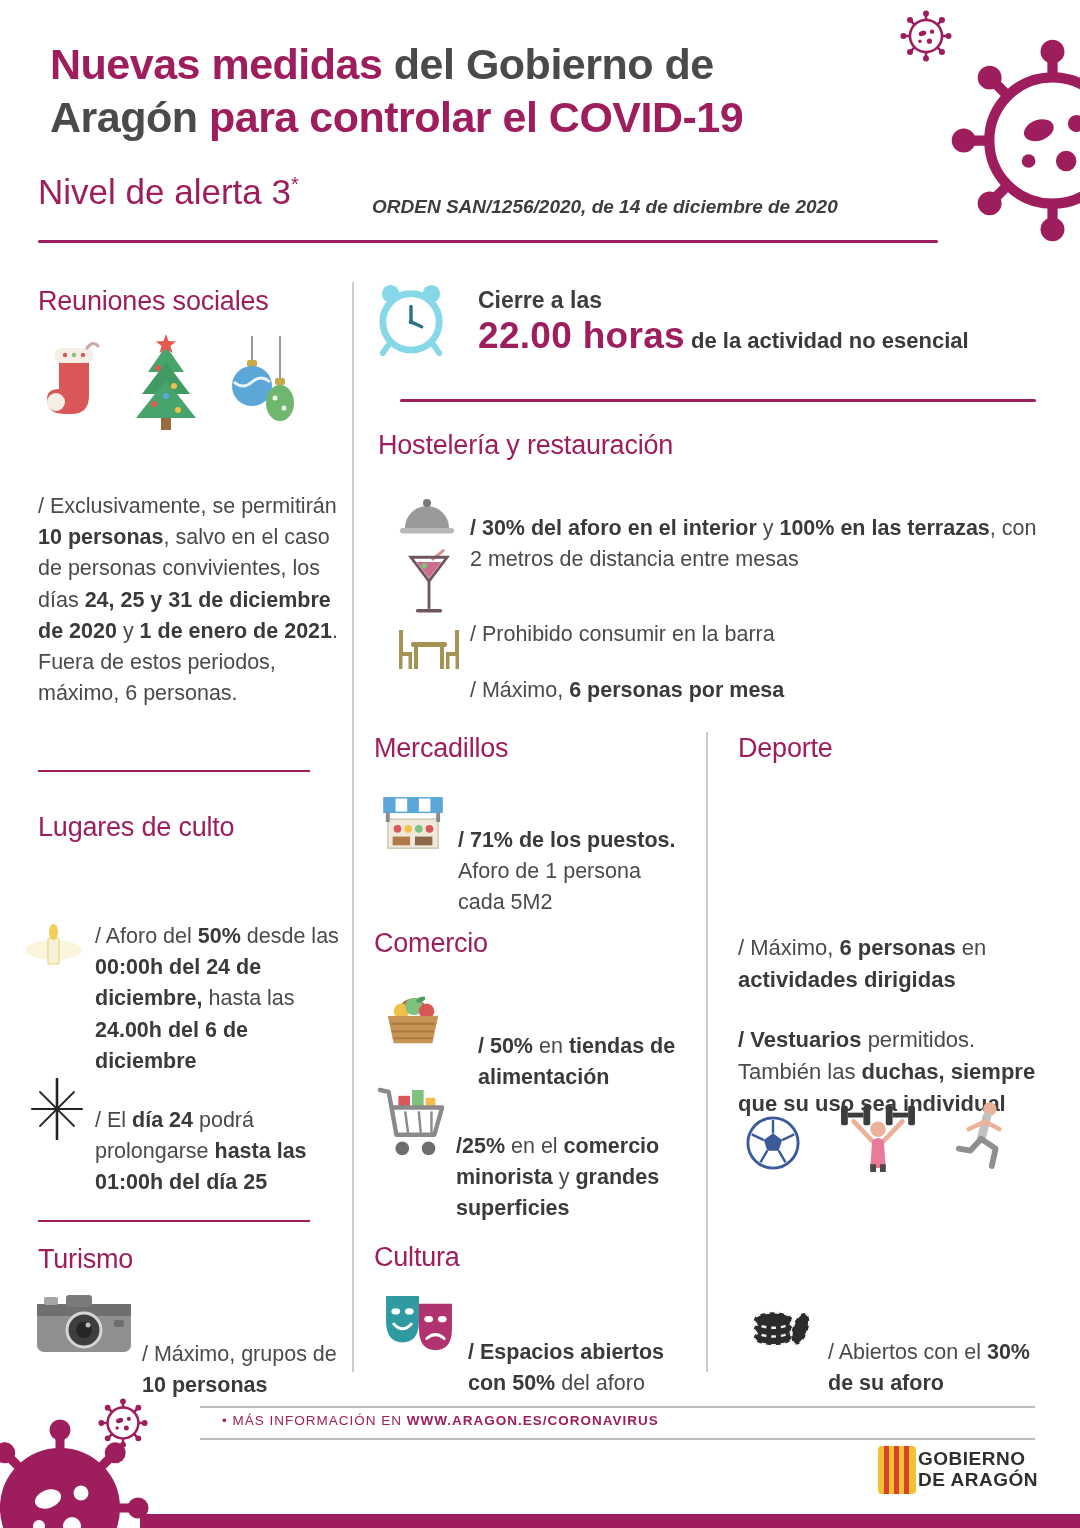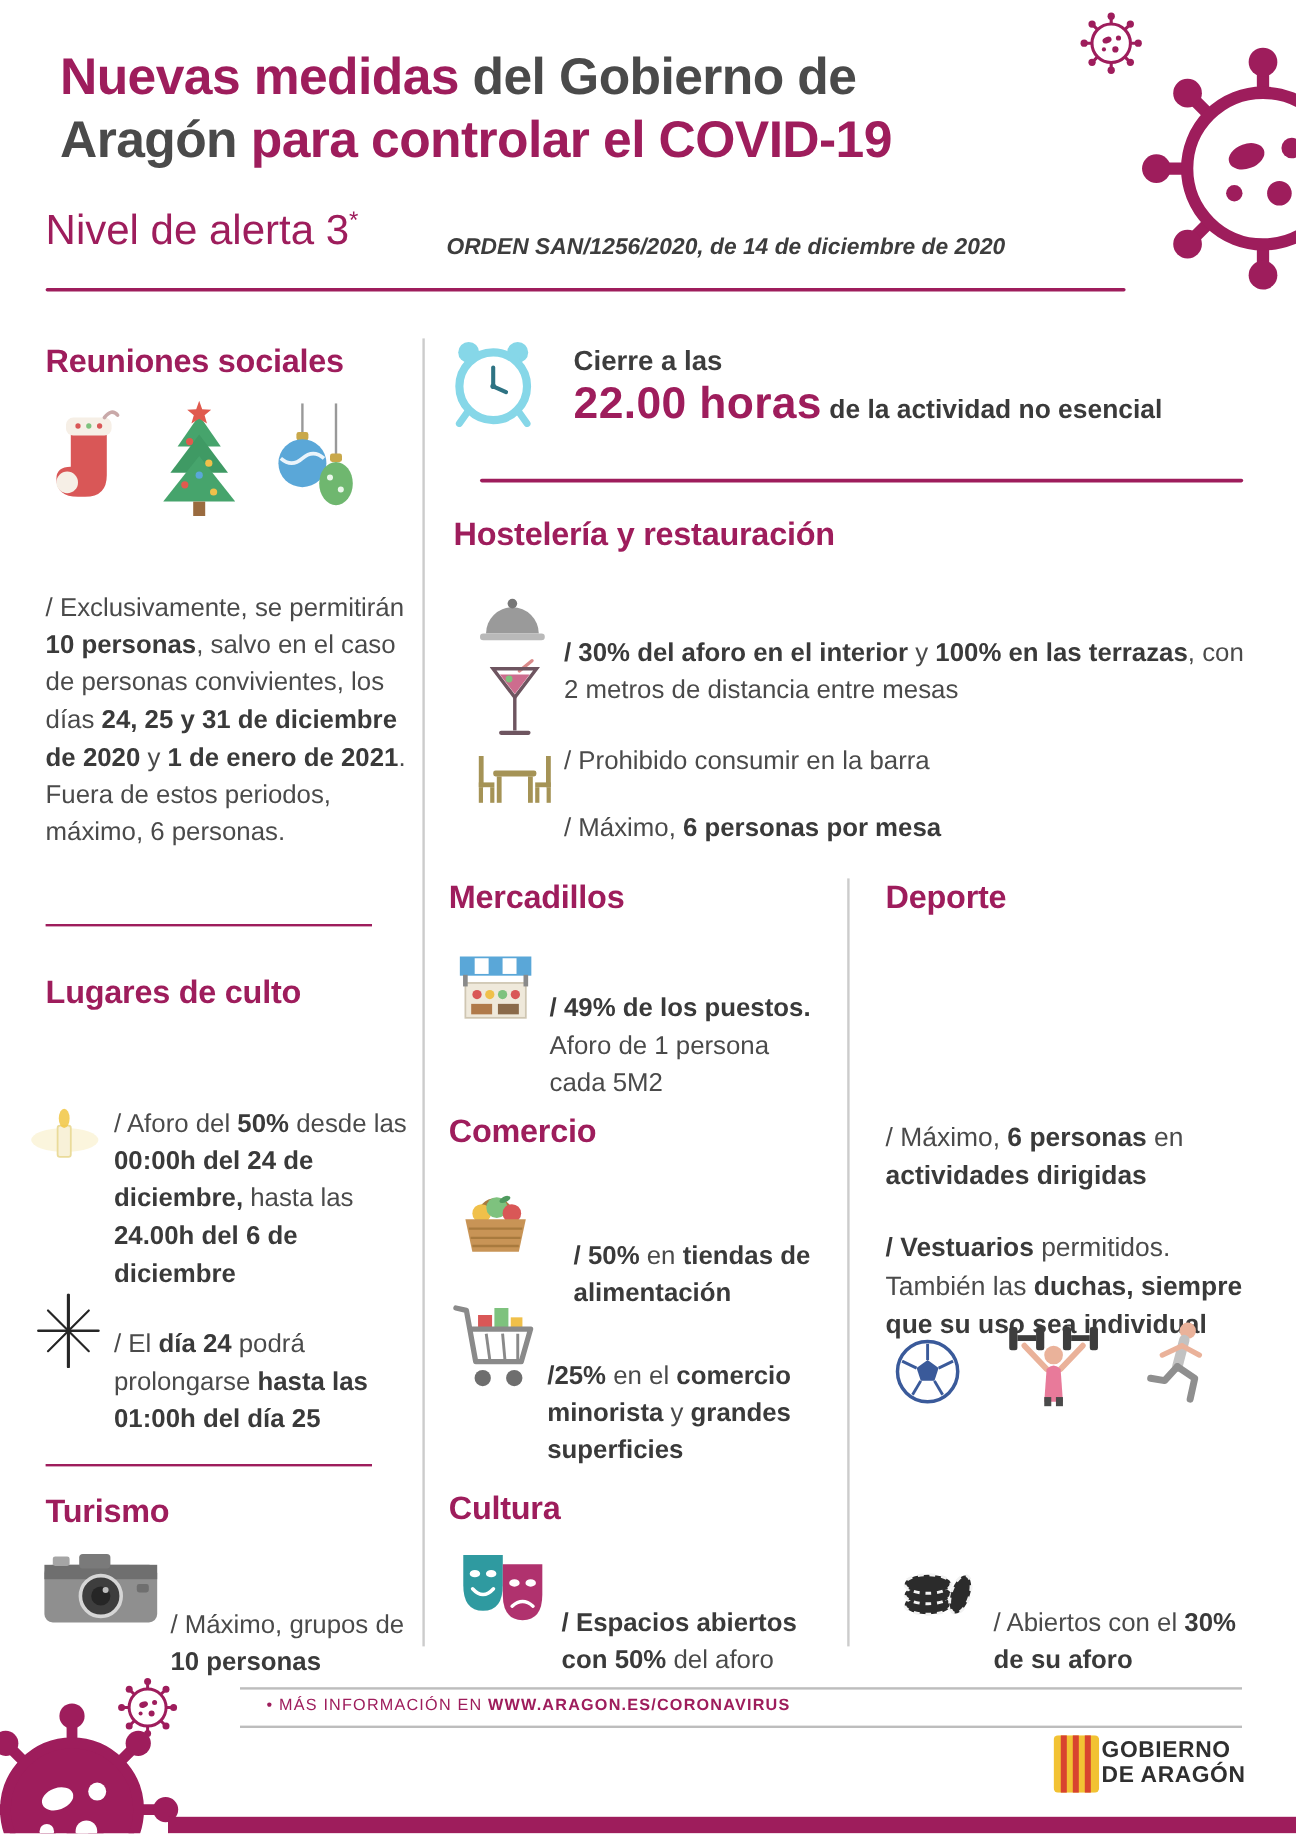--- a/index.html
+++ b/index.html
@@ -10,21 +10,21 @@
   *{margin:0;padding:0;box-sizing:border-box;}
   html,body{background:#ffffff;}
   body{font-family:"Liberation Sans","DejaVu Sans",sans-serif;color:var(--ink);}
   .page{position:relative;width:1080px;height:1528px;background:#fff;overflow:hidden;}
   .abs{position:absolute;}
   .title{font-size:43px;line-height:1.24;font-weight:700;color:#4a4a4a;letter-spacing:-0.5px;}
   .title .sa{color:var(--accent);}
   .alert{font-size:35px;color:var(--accent);font-weight:400;}
   .alert sup{font-size:20px;}
   .order{font-size:19px;font-style:italic;font-weight:700;color:#3d3d3d;}
-  .sec{font-size:27px;font-weight:700;color:var(--accent);letter-spacing:-0.2px;}
+  .sec{font-size:27px;font-weight:400;color:var(--accent);letter-spacing:-0.2px;}
   .txt{font-size:21.5px;line-height:1.45;color:#4a4a4a;margin-top:39px;}
   .sb{font-weight:700;color:#3a3a3a;}
   .sa{font-weight:700;color:var(--accent);}
   .xl{font-size:37px;letter-spacing:0.3px;}
   .cierre-l1{font-size:23px;font-weight:700;color:#3d3d3d;}
   .cierre-l2{font-size:22px;font-weight:700;color:#3d3d3d;}
   .hr-accent{height:3px;background:var(--accent);border-radius:2px;}
   .hr-thin{height:2px;background:var(--accent);}
   .vdiv{width:1.5px;background:#cccccc;}
   .fline{height:1.5px;background:#bdbdbd;}
@@ -212,21 +212,21 @@
 
   <div class="abs hr-accent" style="left:400px;top:399px;width:636px"></div>
 
   <div class="abs sec" style="left:378px;top:430px">Hostelería y restauración</div>
 
   <svg class="abs" style="left:398px;top:492px;width:58px;height:48px" viewBox="0 0 58 48">
     <path d="M7 36 A22 22 0 0 1 51 36 Z" fill="#9a9a9a"></path>
     <circle cx="29" cy="11" r="4" fill="#777777"></circle>
     <rect x="2" y="36" width="54" height="5.5" rx="2.75" fill="#b9b9b9"></rect>
   </svg>
-  <div class="abs txt rich" style="left:470px;top:490px;width:580px"><span class="sb">/ </span><span class="sb">30% del aforo en el interior</span><span> y </span><span class="sb">100% en las terrazas</span><span>, con 2 metros de distancia entre mesas</span></div>
+  <div class="abs txt rich" style="left:470px;top:474px;width:580px"><span class="sb">/ </span><span class="sb">30% del aforo en el interior</span><span> y </span><span class="sb">100% en las terrazas</span><span>, con 2 metros de distancia entre mesas</span></div>
 
   <svg class="abs" style="left:408px;top:548px;width:42px;height:72px" viewBox="0 0 44 72">
     <line x1="26" y1="10" x2="37" y2="1" stroke="#d98a8a" stroke-width="3" stroke-linecap="round"></line>
     <polygon points="3,8 41,8 22,33" fill="none" stroke="#6e5560" stroke-width="3"></polygon>
     <polygon points="9,13 35,13 22,30" fill="#c4527a" opacity="0.85"></polygon>
     <circle cx="17" cy="17" r="3" fill="#7ec27e"></circle>
     <line x1="22" y1="33" x2="22" y2="62" stroke="#6e5560" stroke-width="3"></line>
     <line x1="10" y1="64" x2="34" y2="64" stroke="#6e5560" stroke-width="3.5" stroke-linecap="round"></line>
   </svg>
   <div class="abs txt rich" style="left:470px;top:580px;width:560px"><span>/ Prohibido consumir en la barra</span></div>
@@ -257,21 +257,21 @@
     <rect x="50" y="6" width="12" height="15" fill="#5aa7d8"></rect>
     <rect x="4" y="21" width="4" height="10" fill="#8a8a8a"></rect>
     <rect x="56" y="21" width="4" height="10" fill="#8a8a8a"></rect>
     <circle cx="16" cy="38" r="4" fill="#d95757"></circle>
       <circle cx="27" cy="38" r="4" fill="#f0c04a"></circle>
     <circle cx="38" cy="38" r="4" fill="#7ec27e"></circle>
       <circle cx="49" cy="38" r="4" fill="#d95757"></circle>
     <rect x="11" y="46" width="18" height="9" fill="#b07a4a"></rect>
     <rect x="34" y="46" width="18" height="9" fill="#8a6a4a"></rect>
   </svg>
-  <div class="abs txt rich" style="left:458px;top:786px;width:220px"><span class="sb">/ </span><span class="sb">49% de los puestos.</span><span> Aforo de 1 persona cada 5M2</span></div>
+  <div class="abs txt rich" style="left:458px;top:786px;width:220px"><span class="sb">/ </span><span class="sb">71% de los puestos.</span><span> Aforo de 1 persona cada 5M2</span></div>
 
   <div class="abs sec" style="left:374px;top:928px">Comercio</div>
   <svg class="abs" style="left:382px;top:986px;width:62px;height:62px" viewBox="0 0 64 62">
     <path d="M18 28 A14 14 0 0 1 46 28" fill="none" stroke="#a87a3e" stroke-width="4"></path>
     <circle cx="20" cy="25" r="8" fill="#f0c04a"></circle>
     <circle cx="33" cy="20" r="9" fill="#7ec27e"></circle>
     <circle cx="46" cy="25" r="8" fill="#d95757"></circle>
     <ellipse cx="40" cy="13" rx="5" ry="2.5" fill="#4f9a5f" transform="rotate(-25 40 13)"></ellipse>
     <polygon points="6,30 58,30 52,58 12,58" fill="#c89456"></polygon>
     <line x1="9" y1="38" x2="55" y2="38" stroke="#a87a3e" stroke-width="2"></line>

